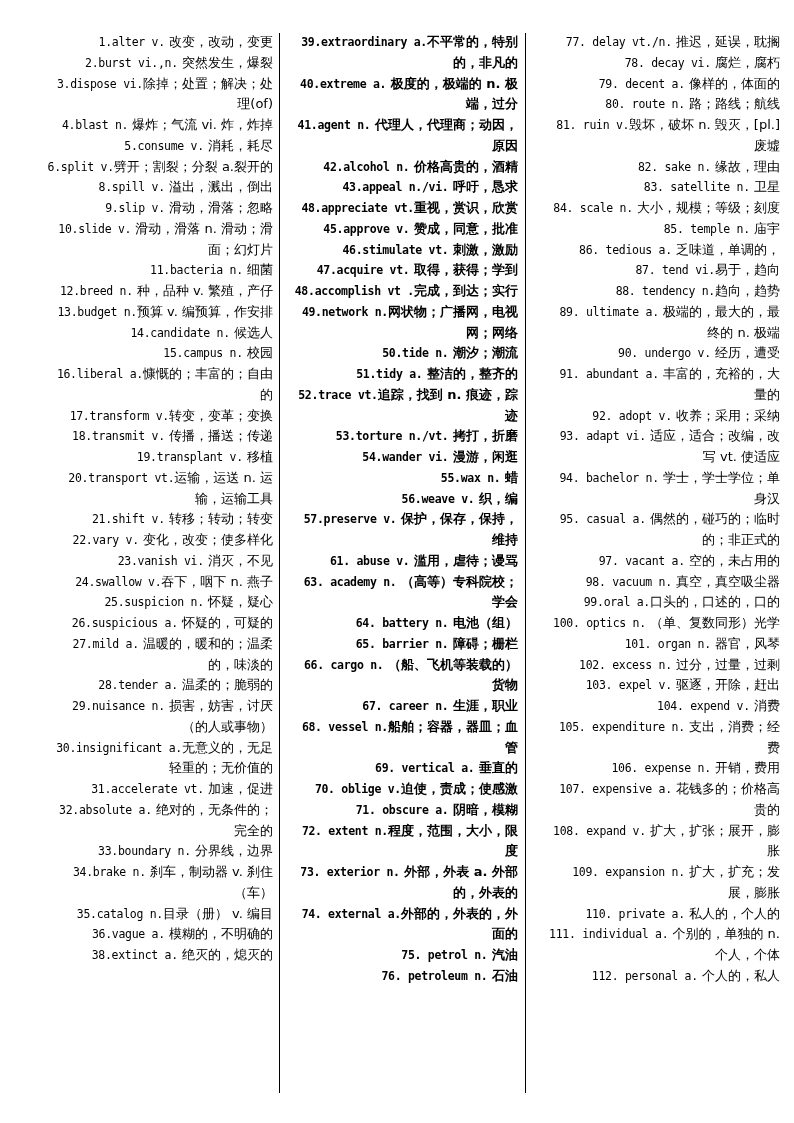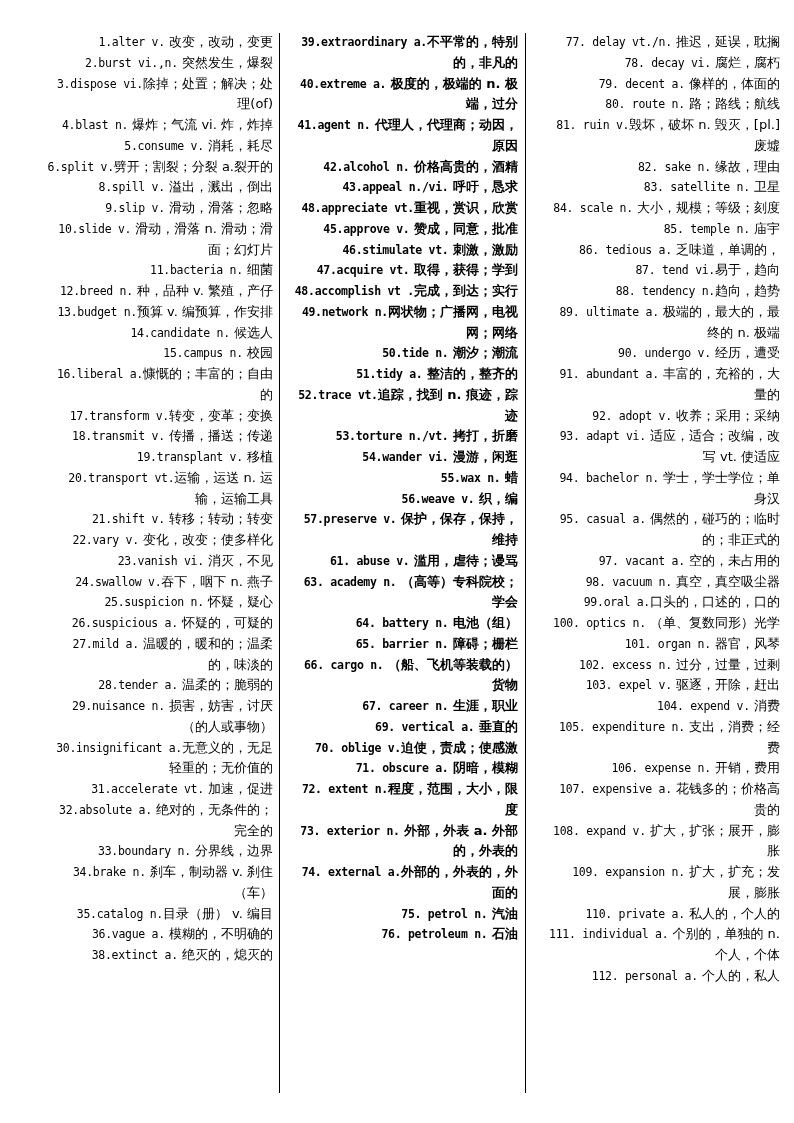--- a/index.html
+++ b/index.html
@@ -81,20 +81,21 @@
       <p class="entry"><span class="en">54.</span><span class="en">wander</span><span class="en"> </span><span class="en">vi.</span><span class="zh"> 漫游，闲逛</span></p>
       <p class="entry"><span class="en">55.</span><span class="en">wax</span><span class="en"> </span><span class="en">n.</span><span class="zh"> 蜡</span></p>
       <p class="entry"><span class="en">56.</span><span class="en">weave</span><span class="en"> </span><span class="en">v.</span><span class="zh"> 织，编</span></p>
       <p class="entry"><span class="en">57.</span><span class="en">preserve</span><span class="en"> </span><span class="en">v.</span><span class="zh"> 保护，保存，保持，维持</span></p>
       <p class="entry"><span class="en">61.</span><span class="en"> abuse</span><span class="en"> </span><span class="en">v.</span><span class="zh"> 滥用，虐待；谩骂</span></p>
       <p class="entry"><span class="en">63.</span><span class="en"> academy</span><span class="en"> </span><span class="en">n.</span><span class="zh"> （高等）专科院校；学会</span></p>
       <p class="entry"><span class="en">64.</span><span class="en"> battery</span><span class="en"> </span><span class="en">n.</span><span class="zh"> 电池（组）</span></p>
       <p class="entry"><span class="en">65.</span><span class="en"> barrier</span><span class="en"> </span><span class="en">n.</span><span class="zh"> 障碍；栅栏</span></p>
       <p class="entry"><span class="en">66.</span><span class="en"> cargo</span><span class="en"> </span><span class="en">n.</span><span class="zh"> （船、飞机等装载的）货物</span></p>
       <p class="entry"><span class="en">67.</span><span class="en"> career</span><span class="en"> </span><span class="en">n.</span><span class="zh"> 生涯，职业</span></p>
+      <p class="entry"><span class="en">68.</span><span class="en"> vessel</span><span class="en"> </span><span class="en">n.</span><span class="zh">船舶；容器，器皿；血管</span></p>
       <p class="entry"><span class="en">69.</span><span class="en"> vertical</span><span class="en"> </span><span class="en">a.</span><span class="zh"> 垂直的</span></p>
       <p class="entry"><span class="en">70.</span><span class="en"> oblige</span><span class="en"> </span><span class="en">v.</span><span class="zh">迫使，责成；使感激</span></p>
       <p class="entry"><span class="en">71.</span><span class="en"> obscure</span><span class="en"> </span><span class="en">a.</span><span class="zh"> 阴暗，模糊</span></p>
       <p class="entry"><span class="en">72.</span><span class="en"> extent</span><span class="en"> </span><span class="en">n.</span><span class="zh">程度，范围，大小，限度</span></p>
       <p class="entry"><span class="en">73.</span><span class="en"> exterior</span><span class="en"> </span><span class="en">n.</span><span class="zh"> 外部，外表 a. 外部的，外表的</span></p>
       <p class="entry"><span class="en">74.</span><span class="en"> external</span><span class="en"> </span><span class="en">a.</span><span class="zh">外部的，外表的，外面的</span></p>
       <p class="entry"><span class="en">75.</span><span class="en"> petrol</span><span class="en"> </span><span class="en">n.</span><span class="zh"> 汽油</span></p>
       <p class="entry"><span class="en">76.</span><span class="en"> petroleum</span><span class="en"> </span><span class="en">n.</span><span class="zh"> 石油</span></p>
     </div>
   <div class="col col3">

